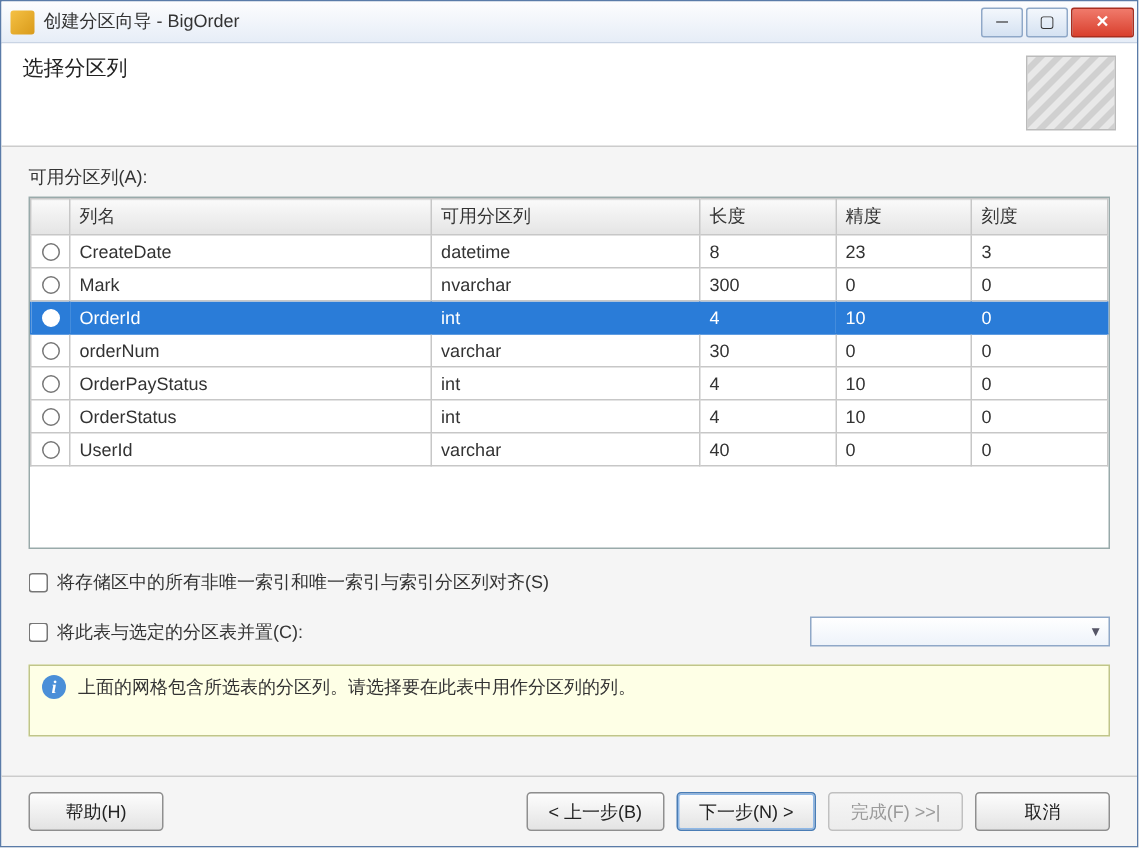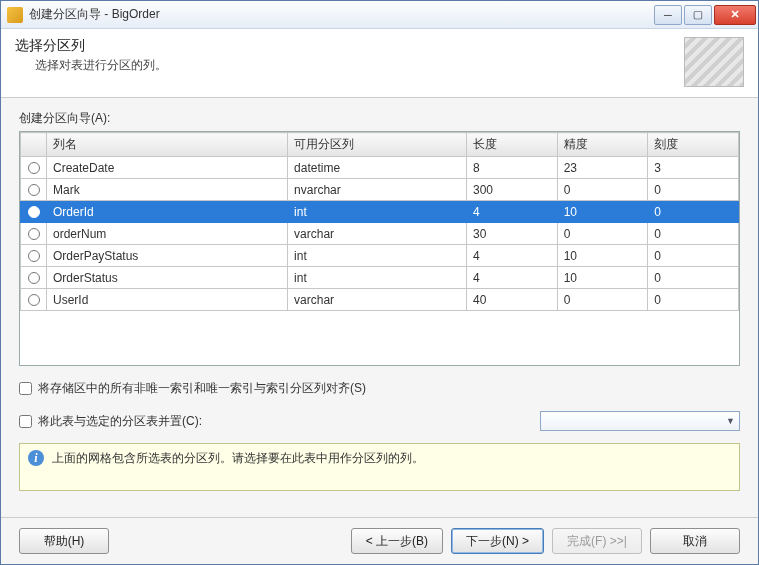--- a/index.html
+++ b/index.html
@@ -53,27 +53,26 @@
     <div class="win-btns">
       <div class="win-btn">─</div>
       <div class="win-btn">▢</div>
       <div class="win-btn close">✕</div>
     </div>
   </div>
 
   <div class="header">
     <div class="header-text">
       <h2>选择分区列</h2>
-      <div class="sub">选择对表进行分区的列。</div>
     </div>
     <div class="header-icon"></div>
   </div>
 
   <div class="content">
-    <div class="label-top">创建分区向导(A):</div>
+    <div class="label-top">可用分区列(A):</div>
     <div class="grid-wrap">
       <table>
         <thead>
           <tr>
             <th class="radio-cell"></th>
             <th>列名</th>
             <th>可用分区列</th>
             <th>长度</th>
             <th>精度</th>
             <th>刻度</th>

